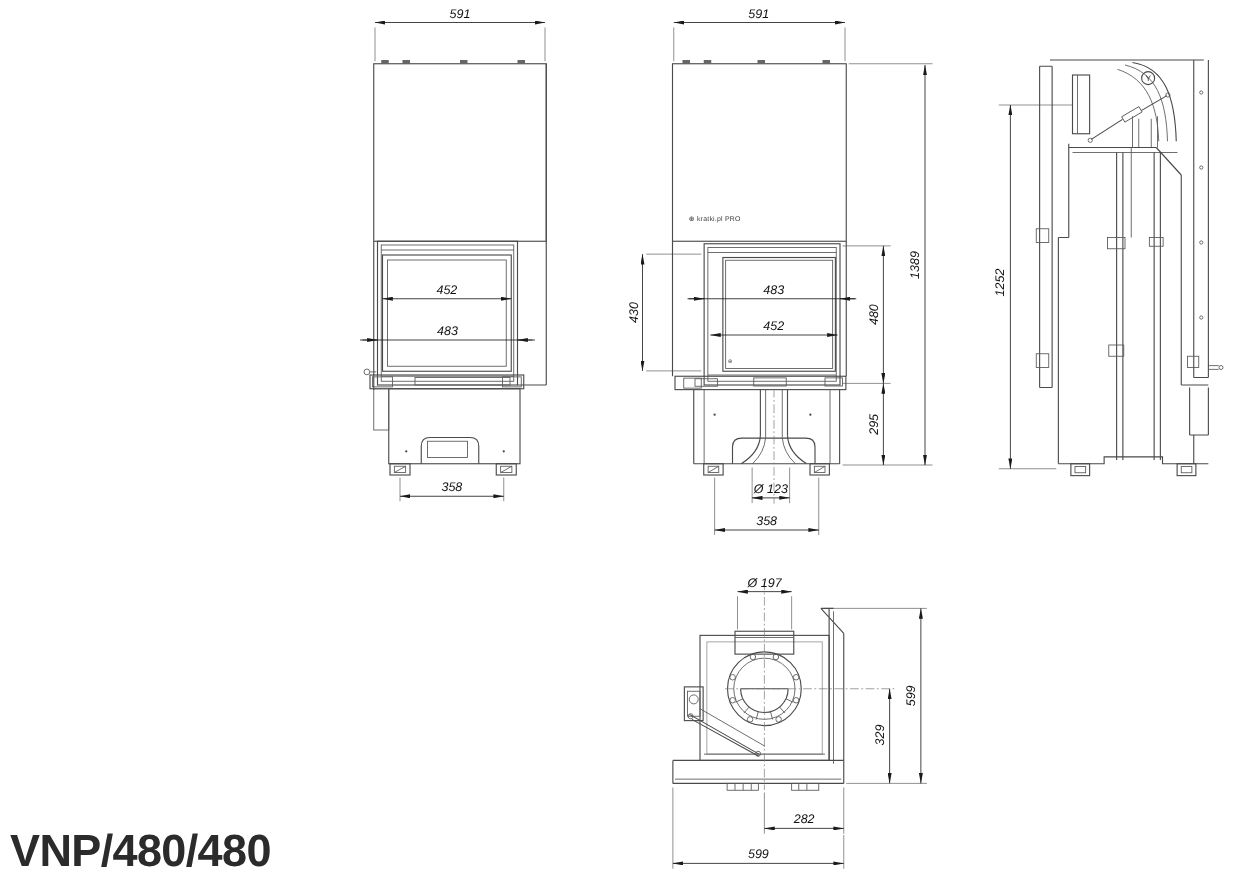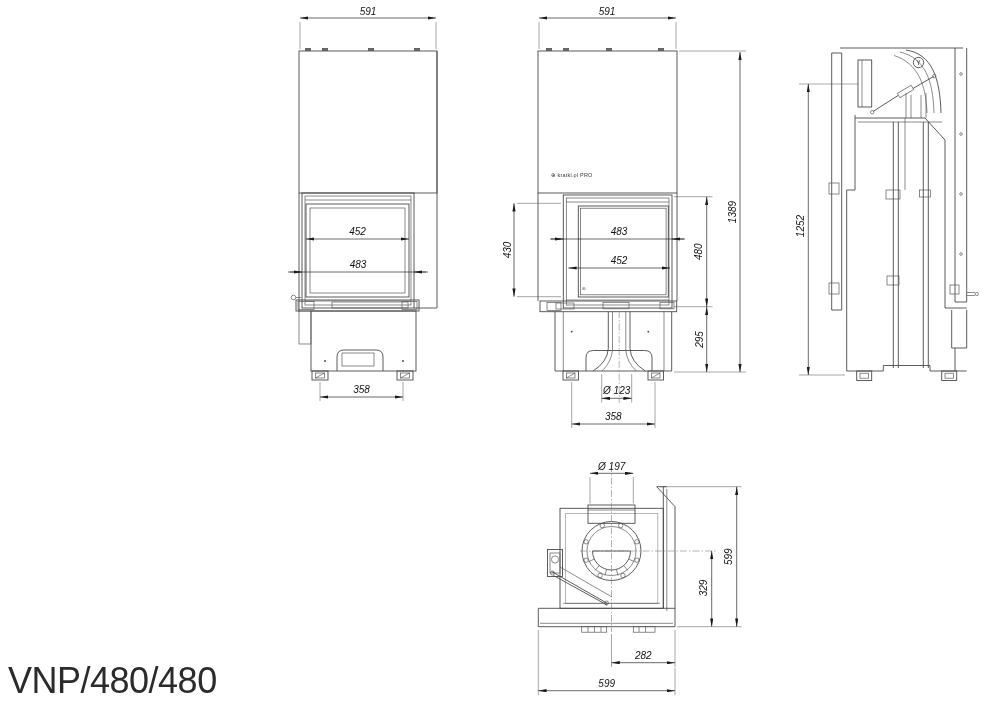--- a/index.html
+++ b/index.html
@@ -14,21 +14,21 @@
   .ext{stroke:#4d4d4d;stroke-width:0.5;}
   .cl{stroke:#777;stroke-width:0.55;stroke-dasharray:7 2 1.5 2;}
   .tab{fill:#666;stroke:none;}
   .dot{fill:#444;stroke:none;}
   .arr{fill:#1a1a1a;stroke:none;}
   text{fill:#111;stroke:none;}
   .d{font:italic 10px "Liberation Sans",sans-serif;text-anchor:middle;}
   .logo{font:5.5px "Liberation Sans",sans-serif;fill:#3a3a3a;letter-spacing:.2px;}
   .mark{font:4.5px "Liberation Sans",sans-serif;fill:#555;text-anchor:middle;}
   .ymark{font:6.5px "Liberation Sans",sans-serif;fill:#333;text-anchor:middle;}
-  #title{position:absolute;left:8px;top:660px;font-size:36px;font-weight:400;
+  #title{position:absolute;left:8px;top:660px;font-size:36px;font-weight:700;
          letter-spacing:-0.5px;color:#2b2b2b;}
 </style>
 </head>
 <body>
 
 <div id="canvas">
 <svg width="999" height="712" viewBox="0 0 999 712">
   <defs>
     <marker id="ar" viewBox="0 0 8.5 3.2" refX="8.3" refY="1.6" markerWidth="8.5" markerHeight="3.2" markerUnits="userSpaceOnUse" orient="auto-start-reverse">
       <path class="arr" d="M0,0 L8.5,1.6 L0,3.2 Z"></path>

